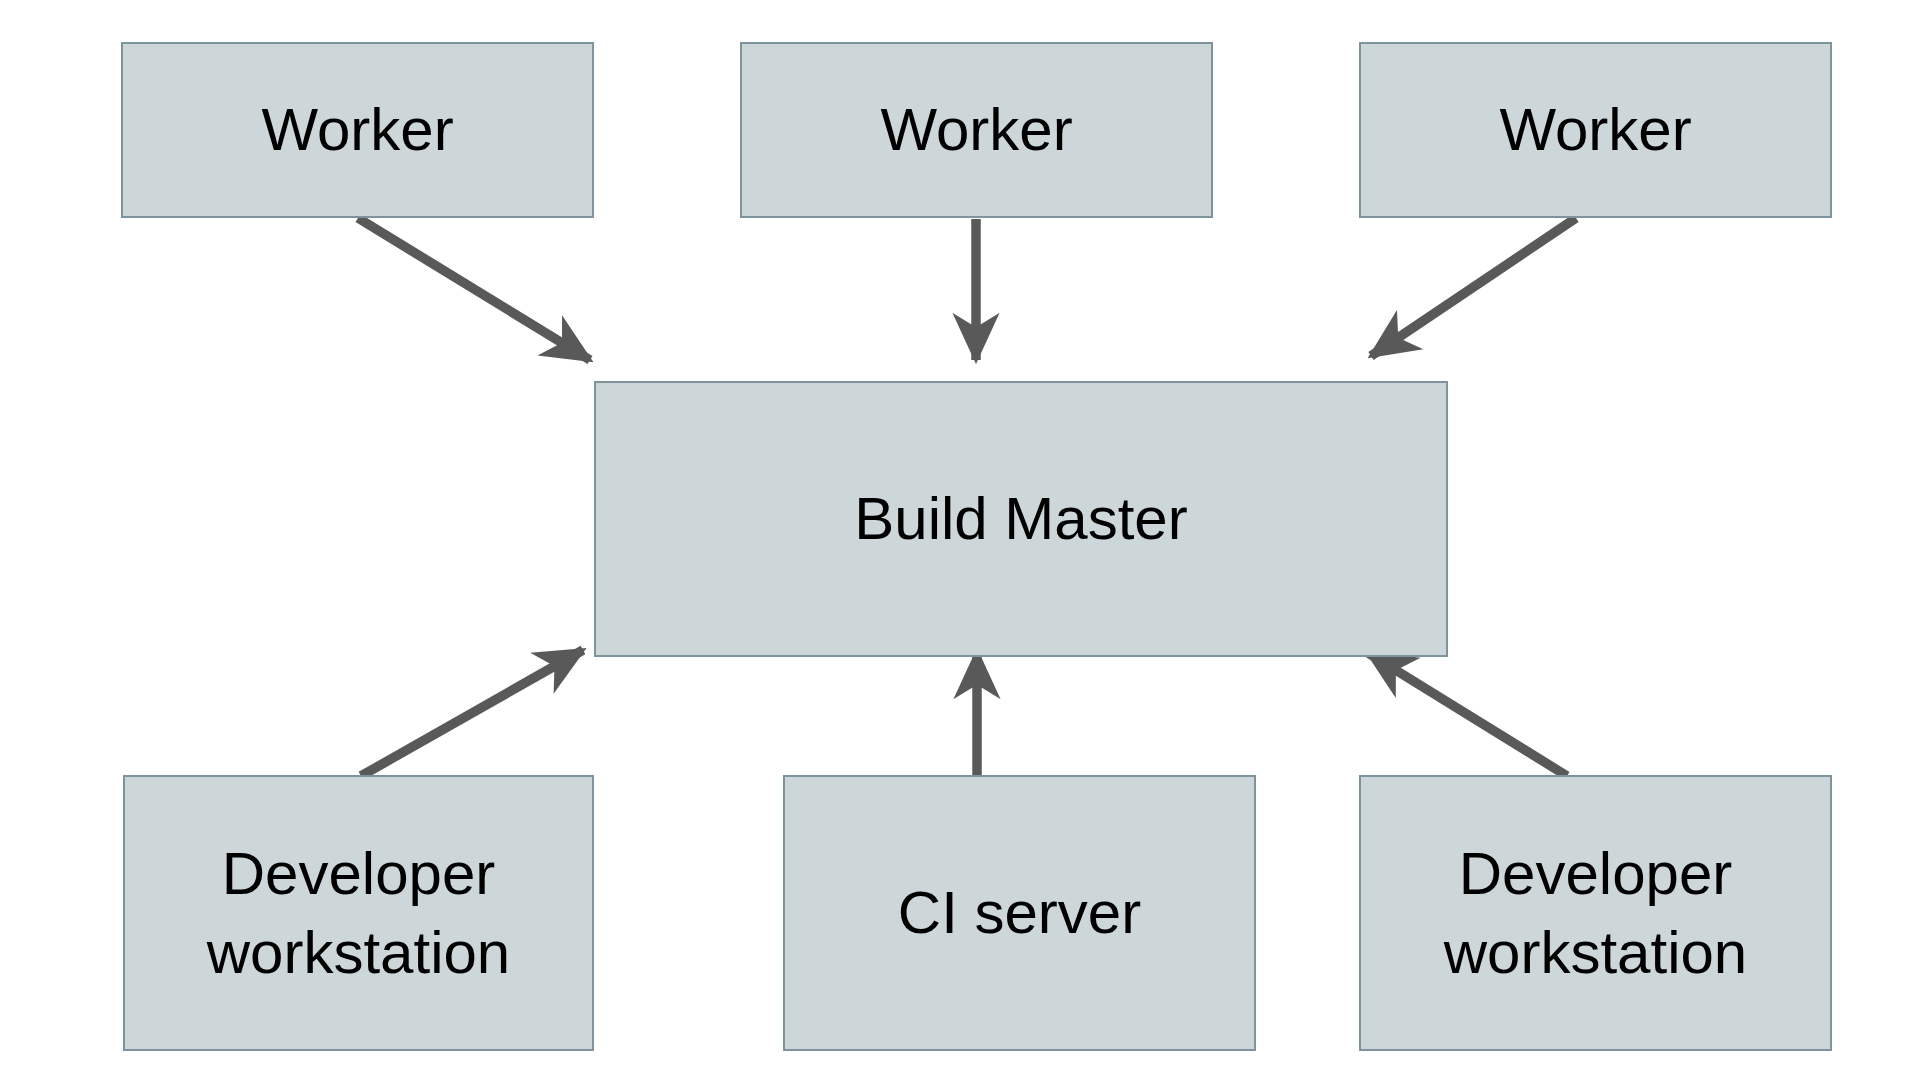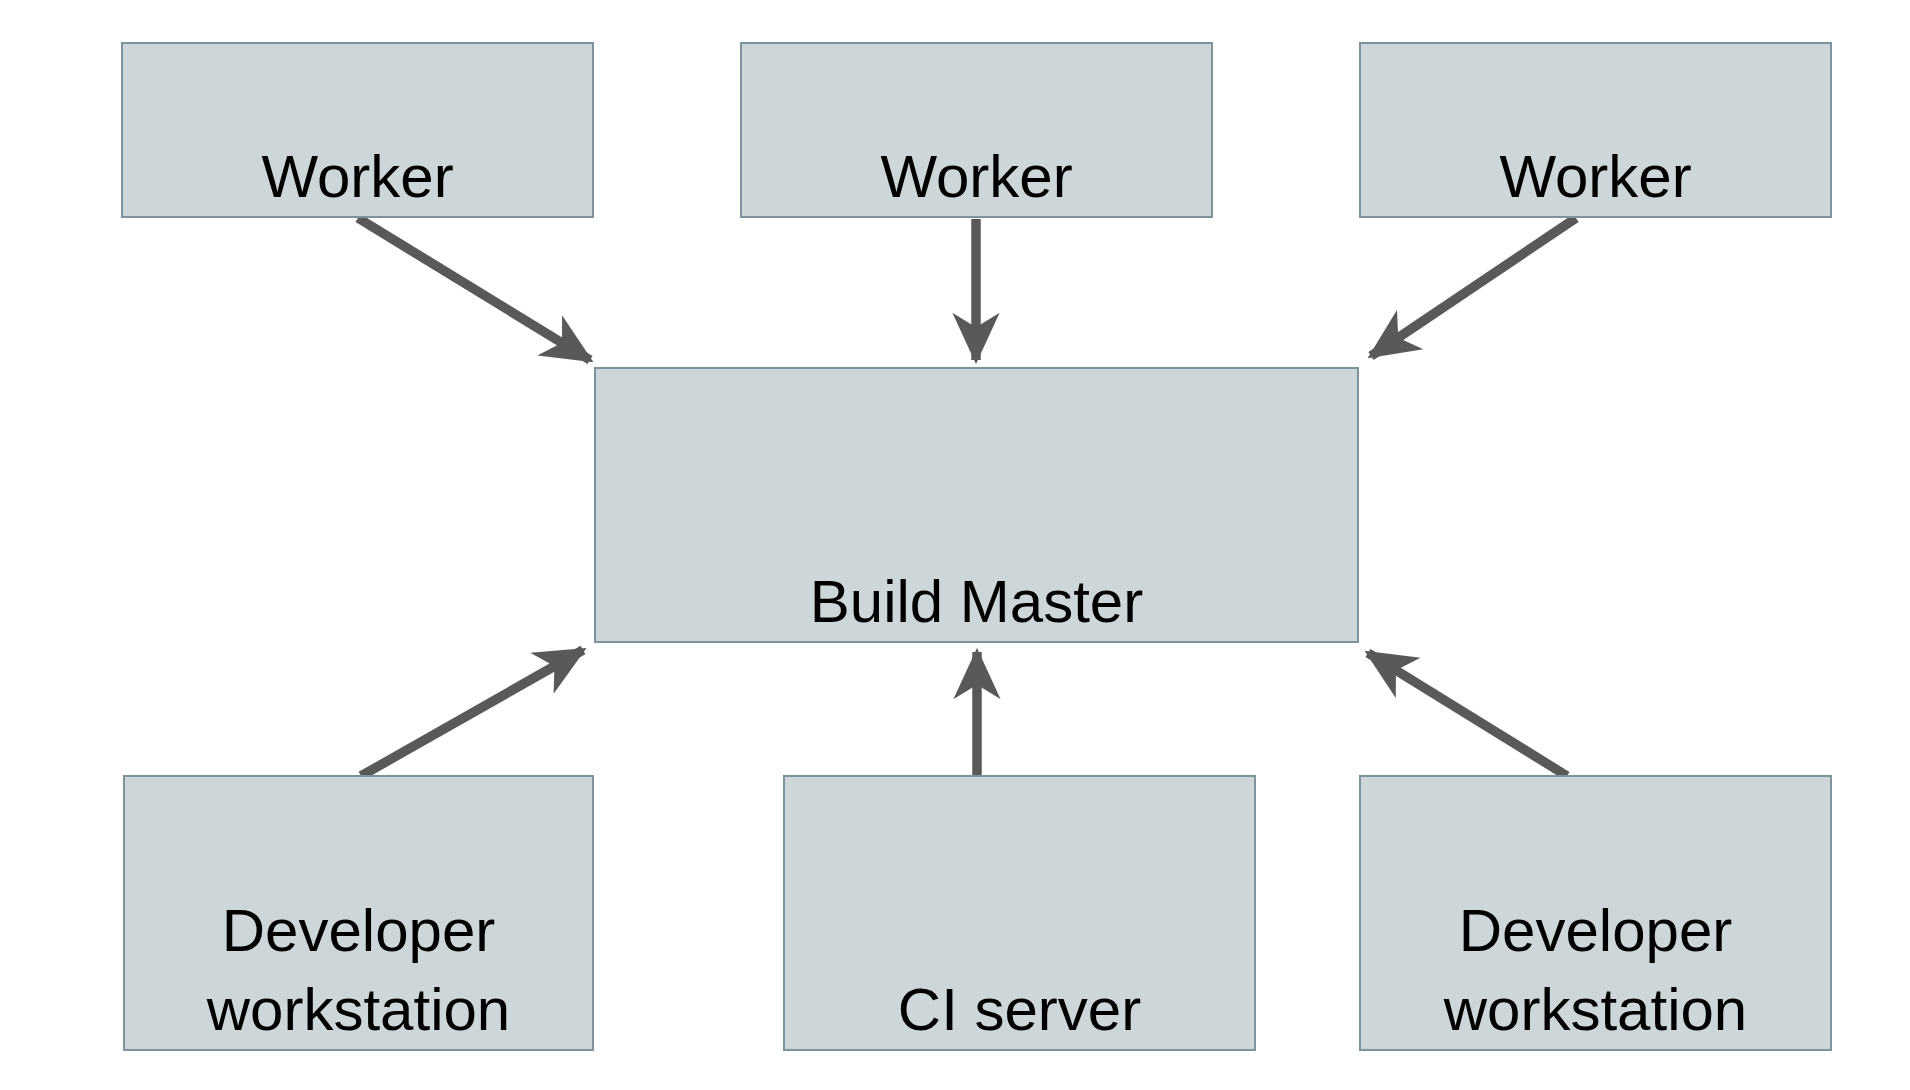--- a/index.html
+++ b/index.html
@@ -16,34 +16,34 @@
     width:1910px;height:1090px;
     background:var(--background);
     overflow:hidden;
   }
   .node{
     position:absolute;
     box-sizing:border-box;
     background:var(--node-fill);
     border:2px solid var(--node-border);
     display:flex;
-    align-items:flex-end;
+    align-items:center;
     justify-content:center;
     text-align:center;
     color:var(--text);
     font-size:60px;
     line-height:1.32;
     padding:0 18px;
   }
   
   #n-worker-1{left:121px;top:42px;width:473px;height:176px;}
   #n-worker-2{left:740px;top:42px;width:473px;height:176px;}
   #n-worker-3{left:1359px;top:42px;width:473px;height:176px;}
   
-  #n-build-master{left:594px;top:367px;width:765px;height:276px;}
+  #n-build-master{left:594px;top:381px;width:854px;height:276px;}
   
   #n-dev-left{left:123px;top:775px;width:471px;height:276px;}
   #n-ci-server{left:783px;top:775px;width:473px;height:276px;}
   #n-dev-right{left:1359px;top:775px;width:473px;height:276px;}
 
   svg.edges{
     position:absolute;
     left:0;top:0;
     width:1910px;height:1090px;
     pointer-events:none;

